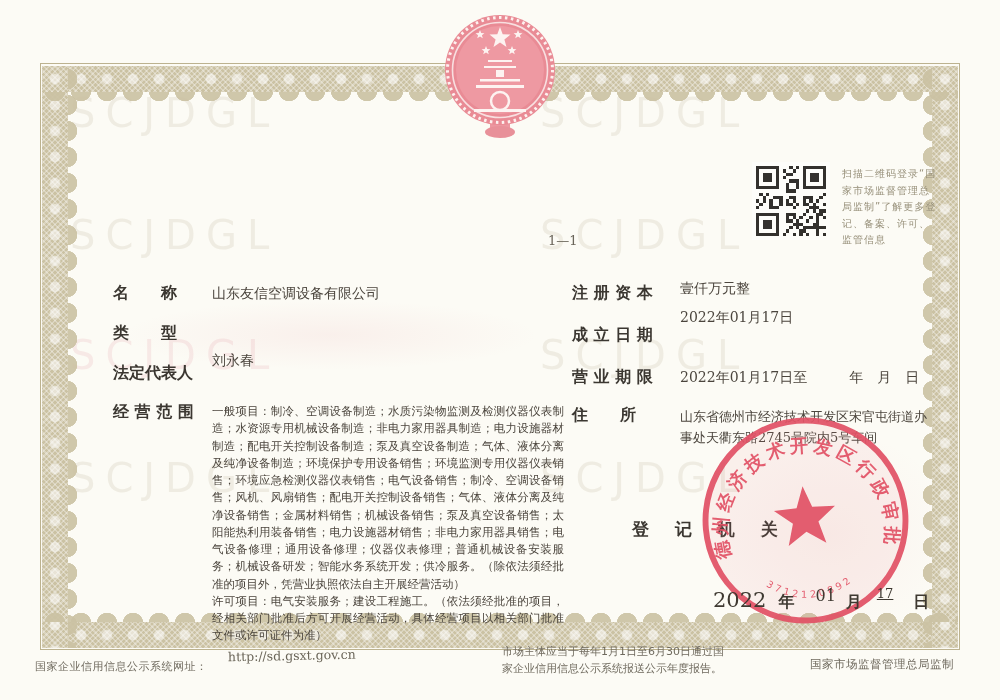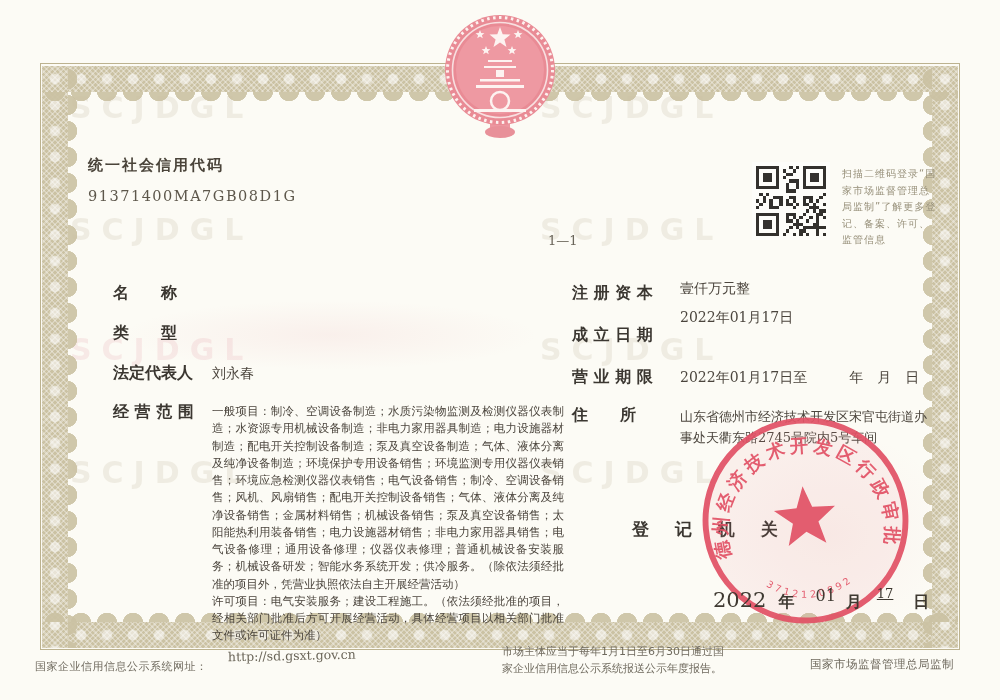--- a/index.html
+++ b/index.html
@@ -27,21 +27,21 @@
     background-image:radial-gradient(circle at 13px 13px, #cbc2a3 0 10px, rgba(0,0,0,0) 10.5px);
     background-size:26px 12px; background-repeat:repeat-x; }
   .sc-left { left:68px; top:66px; bottom:52px; width:12px;
     background-image:radial-gradient(circle at -1px 13px, #cbc2a3 0 10px, rgba(0,0,0,0) 10.5px);
     background-size:12px 26px; background-repeat:repeat-y; }
   .sc-right { right:68px; top:66px; bottom:52px; width:12px;
     background-image:radial-gradient(circle at 13px 13px, #cbc2a3 0 10px, rgba(0,0,0,0) 10.5px);
     background-size:12px 26px; background-repeat:repeat-y; }
 
   
-  .wm { position:absolute; font-weight:bold; font-size:30px; letter-spacing:10px;
+  .wm { position:absolute; font-weight:normal; font-size:40px; letter-spacing:10px;
     color:rgba(172,162,128,.16); pointer-events:none; }
   .wm.pink { color:rgba(222,130,142,.14); }
 
   
   .emblem { position:absolute; left:440px; top:12px; width:120px; height:128px; }
 
   
   .credit-block { position:absolute; left:88px; top:156px; }
   .credit-label { font-weight:bold; font-size:15px; letter-spacing:2px; color:#4a443a; }
   .credit-code  { margin-top:13px; font-family:"DejaVu Serif","Liberation Serif",serif;
@@ -148,24 +148,20 @@
       <rect x="48" y="48" width="24" height="2"></rect>
       <rect x="44" y="54" width="32" height="2"></rect>
       <rect x="56" y="58" width="8" height="7"></rect>
       <rect x="40" y="67" width="40" height="2.5"></rect>
       <rect x="36" y="73" width="48" height="3"></rect>
     </g>
     <circle cx="60" cy="89" r="9" fill="none" stroke="#fdf3f1" stroke-width="2.5"></circle>
     <rect x="34" y="97" width="52" height="3" fill="#fdf3f1"></rect>
   </svg>
 
-  <div class="credit-block">
-    <div class="credit-label">统一社会信用代码</div>
-    <div class="credit-code">91371400MA7GB08D1G</div>
-  </div>
   <div class="copy-no">1—1</div>
 
   <div class="qr-wrap">
     <div class="qr-grid" id="qr">
         <div style="grid-row:1;grid-column:11"></div>
         <div style="grid-row:1;grid-column:13"></div>
         <div style="grid-row:2;grid-column:9"></div>
         <div style="grid-row:2;grid-column:12"></div>
         <div style="grid-row:3;grid-column:10"></div>
         <div style="grid-row:3;grid-column:11"></div>
@@ -266,25 +262,26 @@
         <div style="grid-row:21;grid-column:19"></div>
         <div style="grid-row:21;grid-column:21"></div>
       </div>
     <div class="finder f1"></div>
     <div class="finder f2"></div>
     <div class="finder f3"></div>
   </div>
   <div class="qr-caption">扫描二维码登录“国家市场监督管理总局监制”了解更多登记、备案、许可、监管信息</div>
 
   <div class="lbl l" style="top:283px">名　　称</div>
+  <div class="val l" style="top:285px">山东友信空调设备有限公司</div>
 
   <div class="lbl l" style="top:323px">类　　型</div>
 
   <div class="lbl l" style="top:363px">法定代表人</div>
-  <div class="val l" style="top:365px">刘永春</div>
+  <div class="val l" style="top:352px">刘永春</div>
 
   <div class="lbl l" style="top:402px">经 营 范 围</div>
   <div class="val l scope-value" style="top:403px">一般项目：制冷、空调设备制造；水质污染物监测及检测仪器仪表制造；水资源专用机械设备制造；非电力家用器具制造；电力设施器材制造；配电开关控制设备制造；泵及真空设备制造；气体、液体分离及纯净设备制造；环境保护专用设备销售；环境监测专用仪器仪表销售；环境应急检测仪器仪表销售；电气设备销售；制冷、空调设备销售；风机、风扇销售；配电开关控制设备销售；气体、液体分离及纯净设备销售；金属材料销售；机械设备销售；泵及真空设备销售；太阳能热利用装备销售；电力设施器材销售；非电力家用器具销售；电气设备修理；通用设备修理；仪器仪表修理；普通机械设备安装服务；机械设备研发；智能水务系统开发；供冷服务。（除依法须经批准的项目外，凭营业执照依法自主开展经营活动）
 许可项目：电气安装服务；建设工程施工。（依法须经批准的项目，经相关部门批准后方可开展经营活动，具体经营项目以相关部门批准文件或许可证件为准）</div>
 
   <div class="lbl r" style="top:283px">注 册 资 本</div>
   <div class="val r" style="top:280px">壹仟万元整</div>
 
   <div class="lbl r" style="top:325px">成 立 日 期</div>
   <div class="val r" style="top:309px">2022年01月17日</div>

